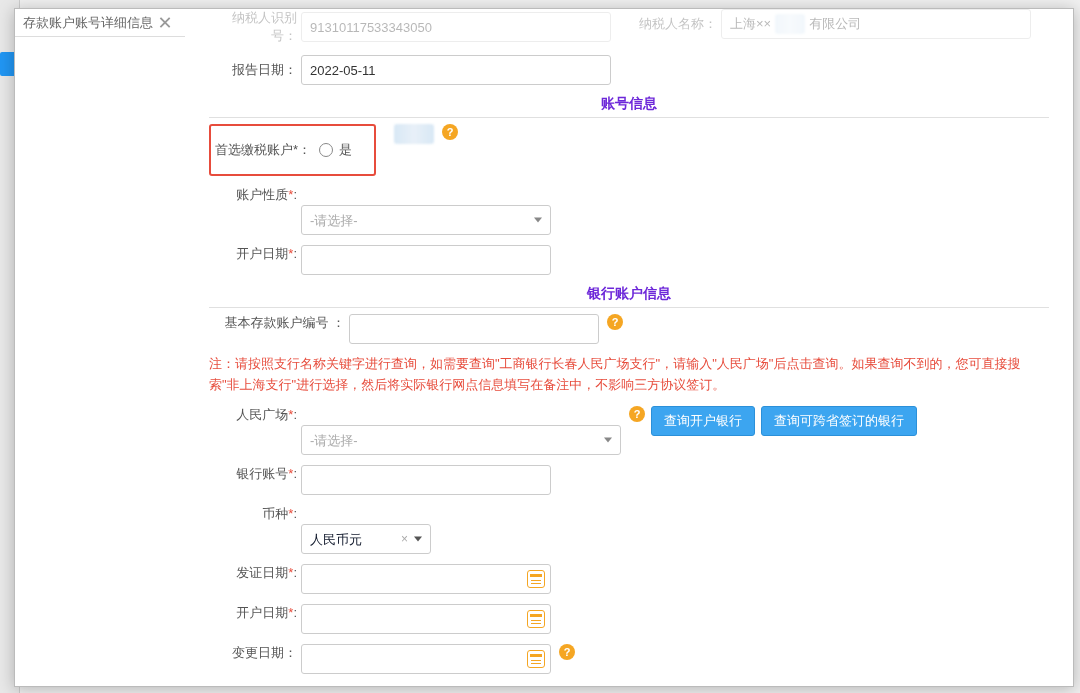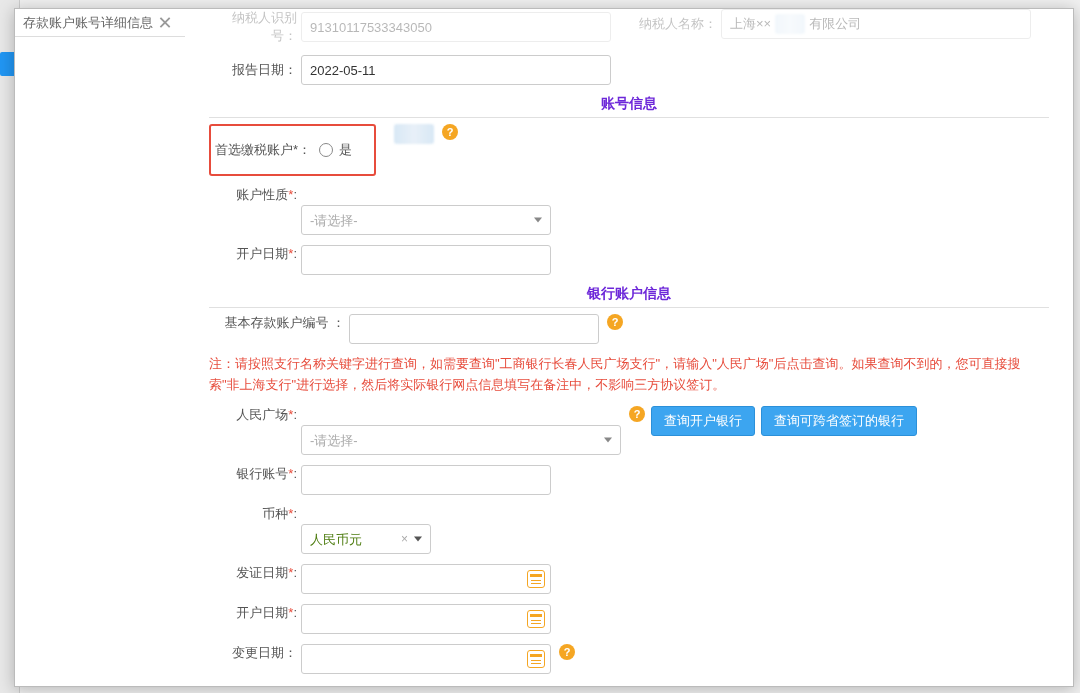--- a/index.html
+++ b/index.html
@@ -150,21 +150,21 @@
       width:18px; height:18px; border:1px solid #f5a623; border-radius:3px;
       background:#fff;
     }
     .cal-icon::before {
       content:''; position:absolute; top:3px; left:2px; right:2px; height:3px; background:#f5a623;
     }
     .cal-icon::after {
       content:''; position:absolute; top:8px; left:3px; right:3px; bottom:3px;
       background: repeating-linear-gradient(0deg,#f5a623 0 1px,transparent 1px 3px);
     }
-    .val-text { color:#4d7c0f; display:inline-flex; align-items:center; height:30px; padding:0 8px;}
+    .val-text { color:#0f172a; display:inline-flex; align-items:center; height:30px; padding:0 8px;}
   </style>
 </head>
 <body>
 
 <div class="bg-hint"></div>
 <div class="bg-tab"></div>
 
 <div class="modal">
   <div class="modal-header">
     <span class="title">存款账户账号详细信息</span>

